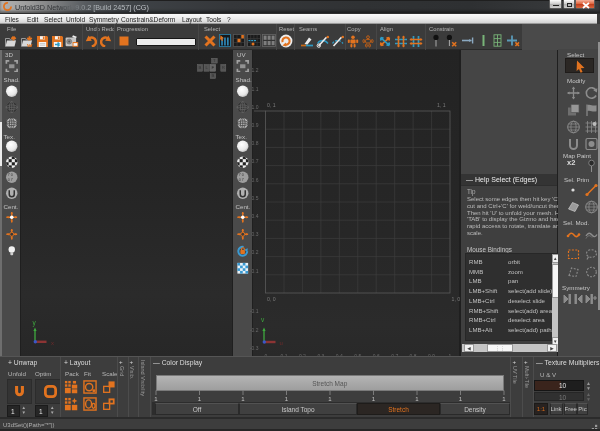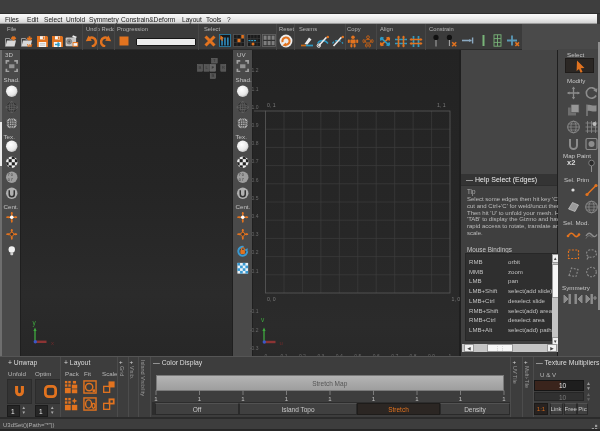--- a/index.html
+++ b/index.html
@@ -413,20 +413,37 @@
           <rect x="3" y="0.8" width="7" height="11.4" fill="none" stroke="#78b478" stroke-width="0.9"></rect>
           <path d="M6.5 0.8 V12.2 M3 4.6 H10 M3 8.4 H10" stroke="#78b478" stroke-width="0.9"></path>
         </symbol>
 <symbol id="t-crx" viewBox="0 0 15 13">
           <path d="M7 1.5 V11.5 M2 6.5 H12" stroke="#5a9ab8" stroke-width="1.8"></path>
           <path d="M10.4 8.4 L14 12 M14 8.4 L10.4 12" stroke="#e2731f" stroke-width="1.5"></path>
         </symbol>
 </defs>
 </svg>
 
+<div id="title" class="abs">
+  <svg class="abs" style="left:3px;top:2px" width="9" height="9" viewBox="0 0 9 9">
+        <circle cx="4.5" cy="4.5" r="3.6" fill="none" stroke="#e2731f" stroke-width="1.8" stroke-dasharray="17 6"></circle>
+      </svg>
+  <div class="abs txt">Unfold3D Network 9.0.2 [Build 2457] (CG)</div>
+  <div class="abs wbtn" id="wmin" style="left:548.5px;width:13.5px">
+        <div class="abs" style="left:3.5px;top:4.5px;width:6px;height:1.6px;background:#222"></div>
+      </div>
+  <div class="abs wbtn" id="wmax" style="left:562.5px;width:12.5px">
+        <div class="abs" style="left:3px;top:2.5px;width:5.5px;height:4.5px;border:1.2px solid #222"></div>
+      </div>
+  <div class="abs wbtn" id="wclose">
+        <svg class="abs" style="left:6px;top:1.5px" width="8" height="7" viewBox="0 0 8 7">
+          <path d="M1 1 L7 6 M7 1 L1 6" stroke="#fff" stroke-width="1.7"></path>
+        </svg>
+      </div>
+</div>
 
 <div id="menu" class="abs">
  <span style="left:5px">Files</span>
       <span style="left:27px">Edit</span>
       <span style="left:44px">Select</span>
       <span style="left:66px">Unfold</span>
       <span style="left:89px">Symmetry</span>
       <span style="left:121px">Constrain&amp;Deform</span>
       <span style="left:182px">Layout</span>
       <span style="left:206px">Tools</span>

